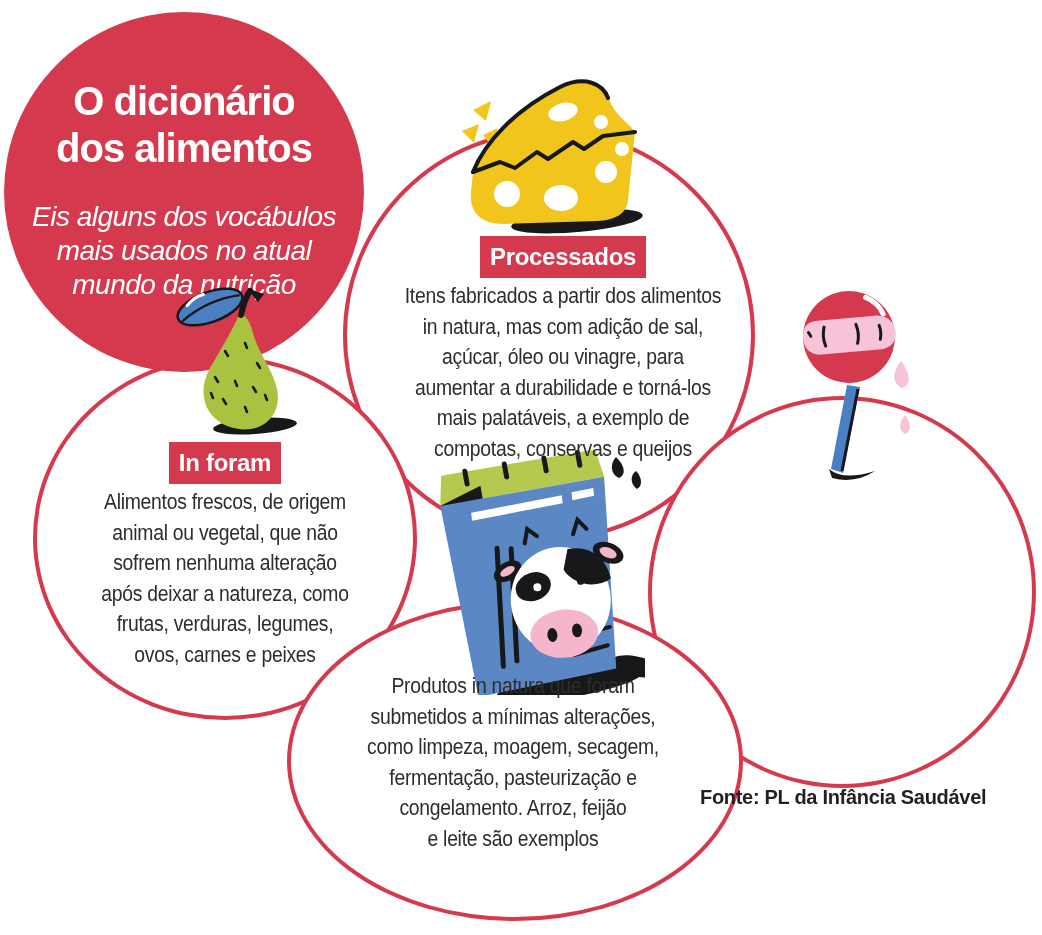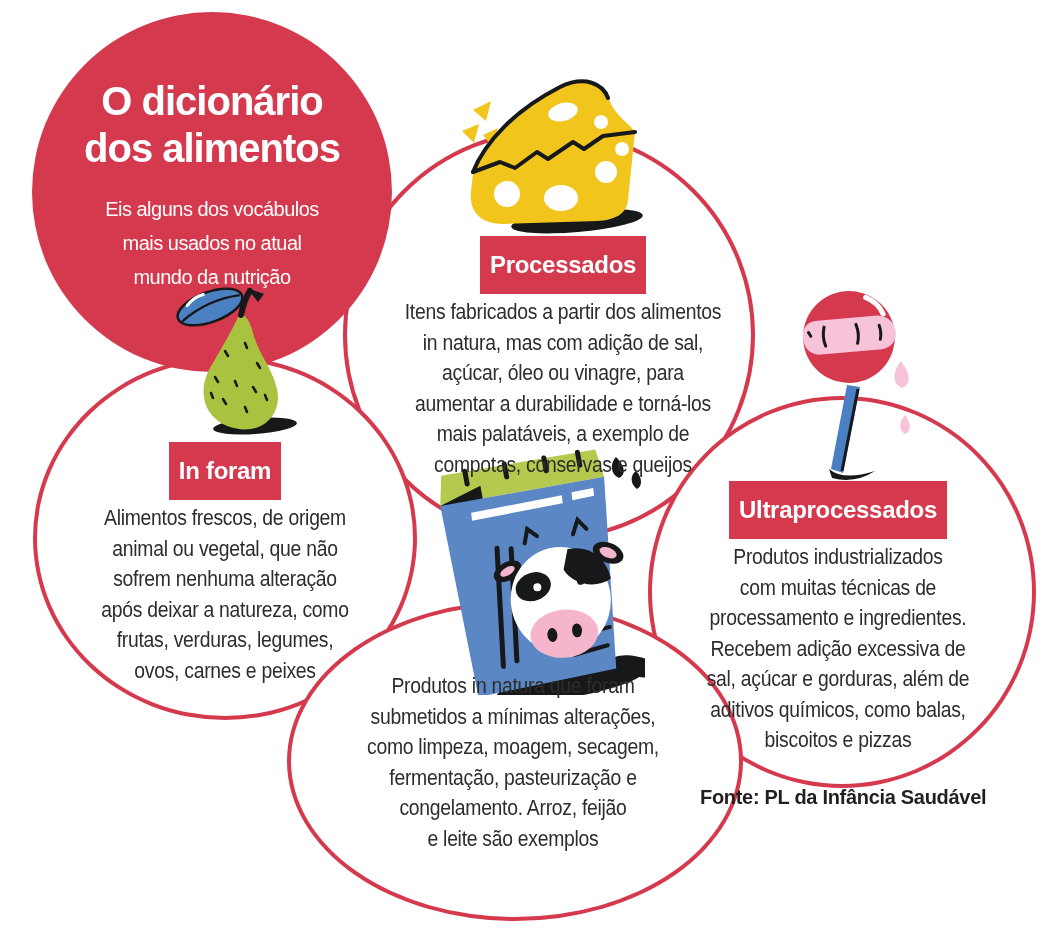--- a/index.html
+++ b/index.html
@@ -24,41 +24,41 @@
   .ring{
     position:absolute;background:#ffffff;border:4px solid var(--accent-red);
     border-radius:50%;
   }
   .ring-processados{left:343px;top:129px;width:412px;height:412px;z-index:1;}
   .ring-ultra{left:648px;top:396px;width:388px;height:392px;z-index:2;}
   .ring-innatura{left:33px;top:356px;width:384px;height:364px;z-index:3;}
   .ring-minimamente{left:287px;top:601px;width:456px;height:320px;z-index:4;}
 
   .title-circle{
-    position:absolute;left:32px;top:12px;width:360px;height:360px;border-radius:50%;
+    position:absolute;left:4px;top:12px;width:360px;height:360px;border-radius:50%;
     background:var(--accent-red);z-index:5;text-align:center;padding-top:66px;color:#ffffff;
   }
   .title-circle .main-title{
     font-weight:bold;font-size:40px;line-height:47px;letter-spacing:-1px;white-space:pre-line;
   }
   .title-circle .sub-title{
-    margin-top:20px;font-size:20px;line-height:34px;
+    margin-top:28px;font-style:italic;font-size:28px;line-height:34px;
     letter-spacing:-0.5px;white-space:pre-line;
   }
 
   .illus{position:absolute;z-index:6;}
   .illus-cheese{left:445px;top:72px;}
   .illus-pear{left:165px;top:285px;}
   .illus-carton{left:420px;top:445px;}
   .illus-lollipop{left:785px;top:285px;}
 
   .sec{position:absolute;z-index:7;text-align:center;}
   .band{
     display:inline-block;background:var(--accent-red);color:var(--band-text);
-    font-weight:bold;font-size:24px;line-height:26px;padding:16px 10px;letter-spacing:-0.3px;
+    font-weight:bold;font-size:24px;line-height:26px;padding:8px 10px;letter-spacing:-0.3px;
   }
   .sec-body{
     margin-top:3px;font-size:21.5px;line-height:30.5px;letter-spacing:-0.3px;
     white-space:pre-line;transform:scaleX(0.9);transform-origin:50% 0;color:var(--text-dark);
   }
   .sec-processados{left:377px;top:236px;width:372px;}
   .sec-innatura{left:50px;top:442px;width:350px;}
   .sec-minimamente{left:328px;top:668px;width:370px;}
   .sec-ultra{left:663px;top:481px;width:350px;}
 
@@ -210,26 +210,16 @@
 
   <div class="sec sec-minimamente">
     <div class="sec-body">Produtos in natura que foram
 submetidos a mínimas alterações,
 como limpeza, moagem, secagem,
 fermentação, pasteurização e
 congelamento. Arroz, feijão
 e leite são exemplos</div>
   </div>
 
-  <div class="sec sec-ultra">
-    <span class="band">Ultraprocessados</span>
-    <div class="sec-body">Produtos industrializados
-com muitas técnicas de
-processamento e ingredientes.
-Recebem adição excessiva de
-sal, açúcar e gorduras, além de
-aditivos químicos, como balas,
-biscoitos e pizzas</div>
-  </div>
 
   <div class="fonte">Fonte: PL da Infância Saudável</div>
 
 </div>
 
 </body></html>

